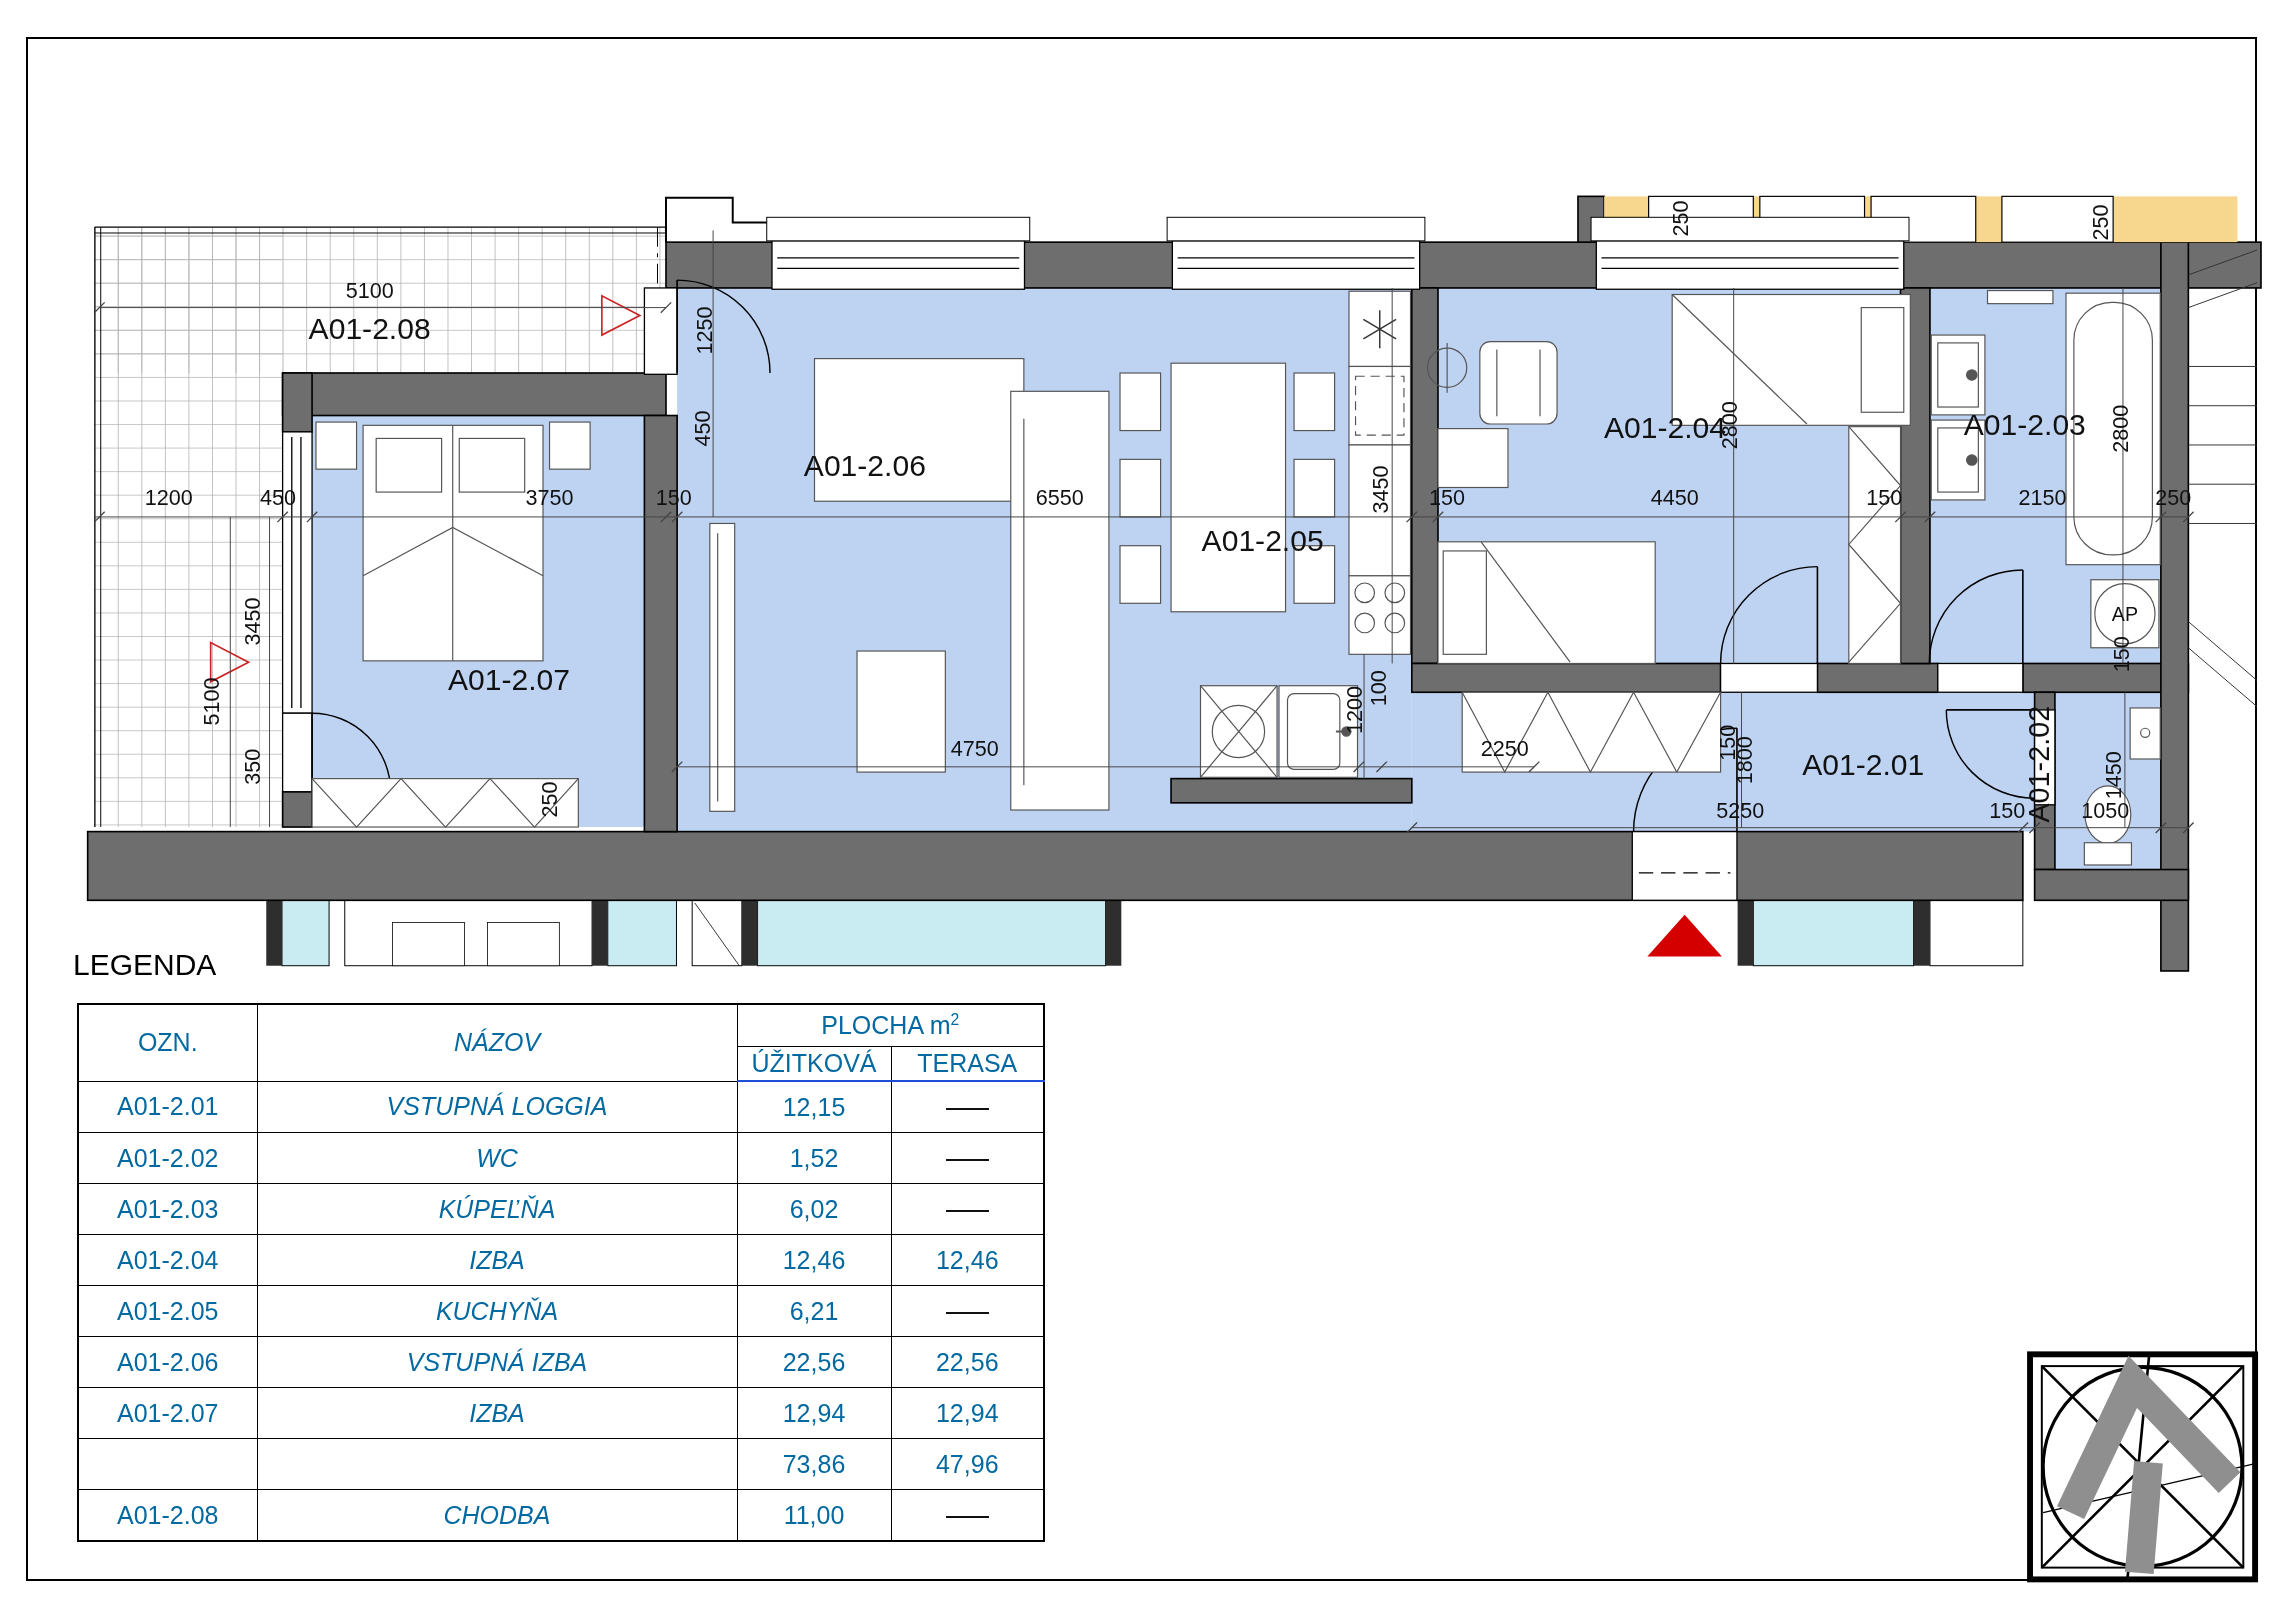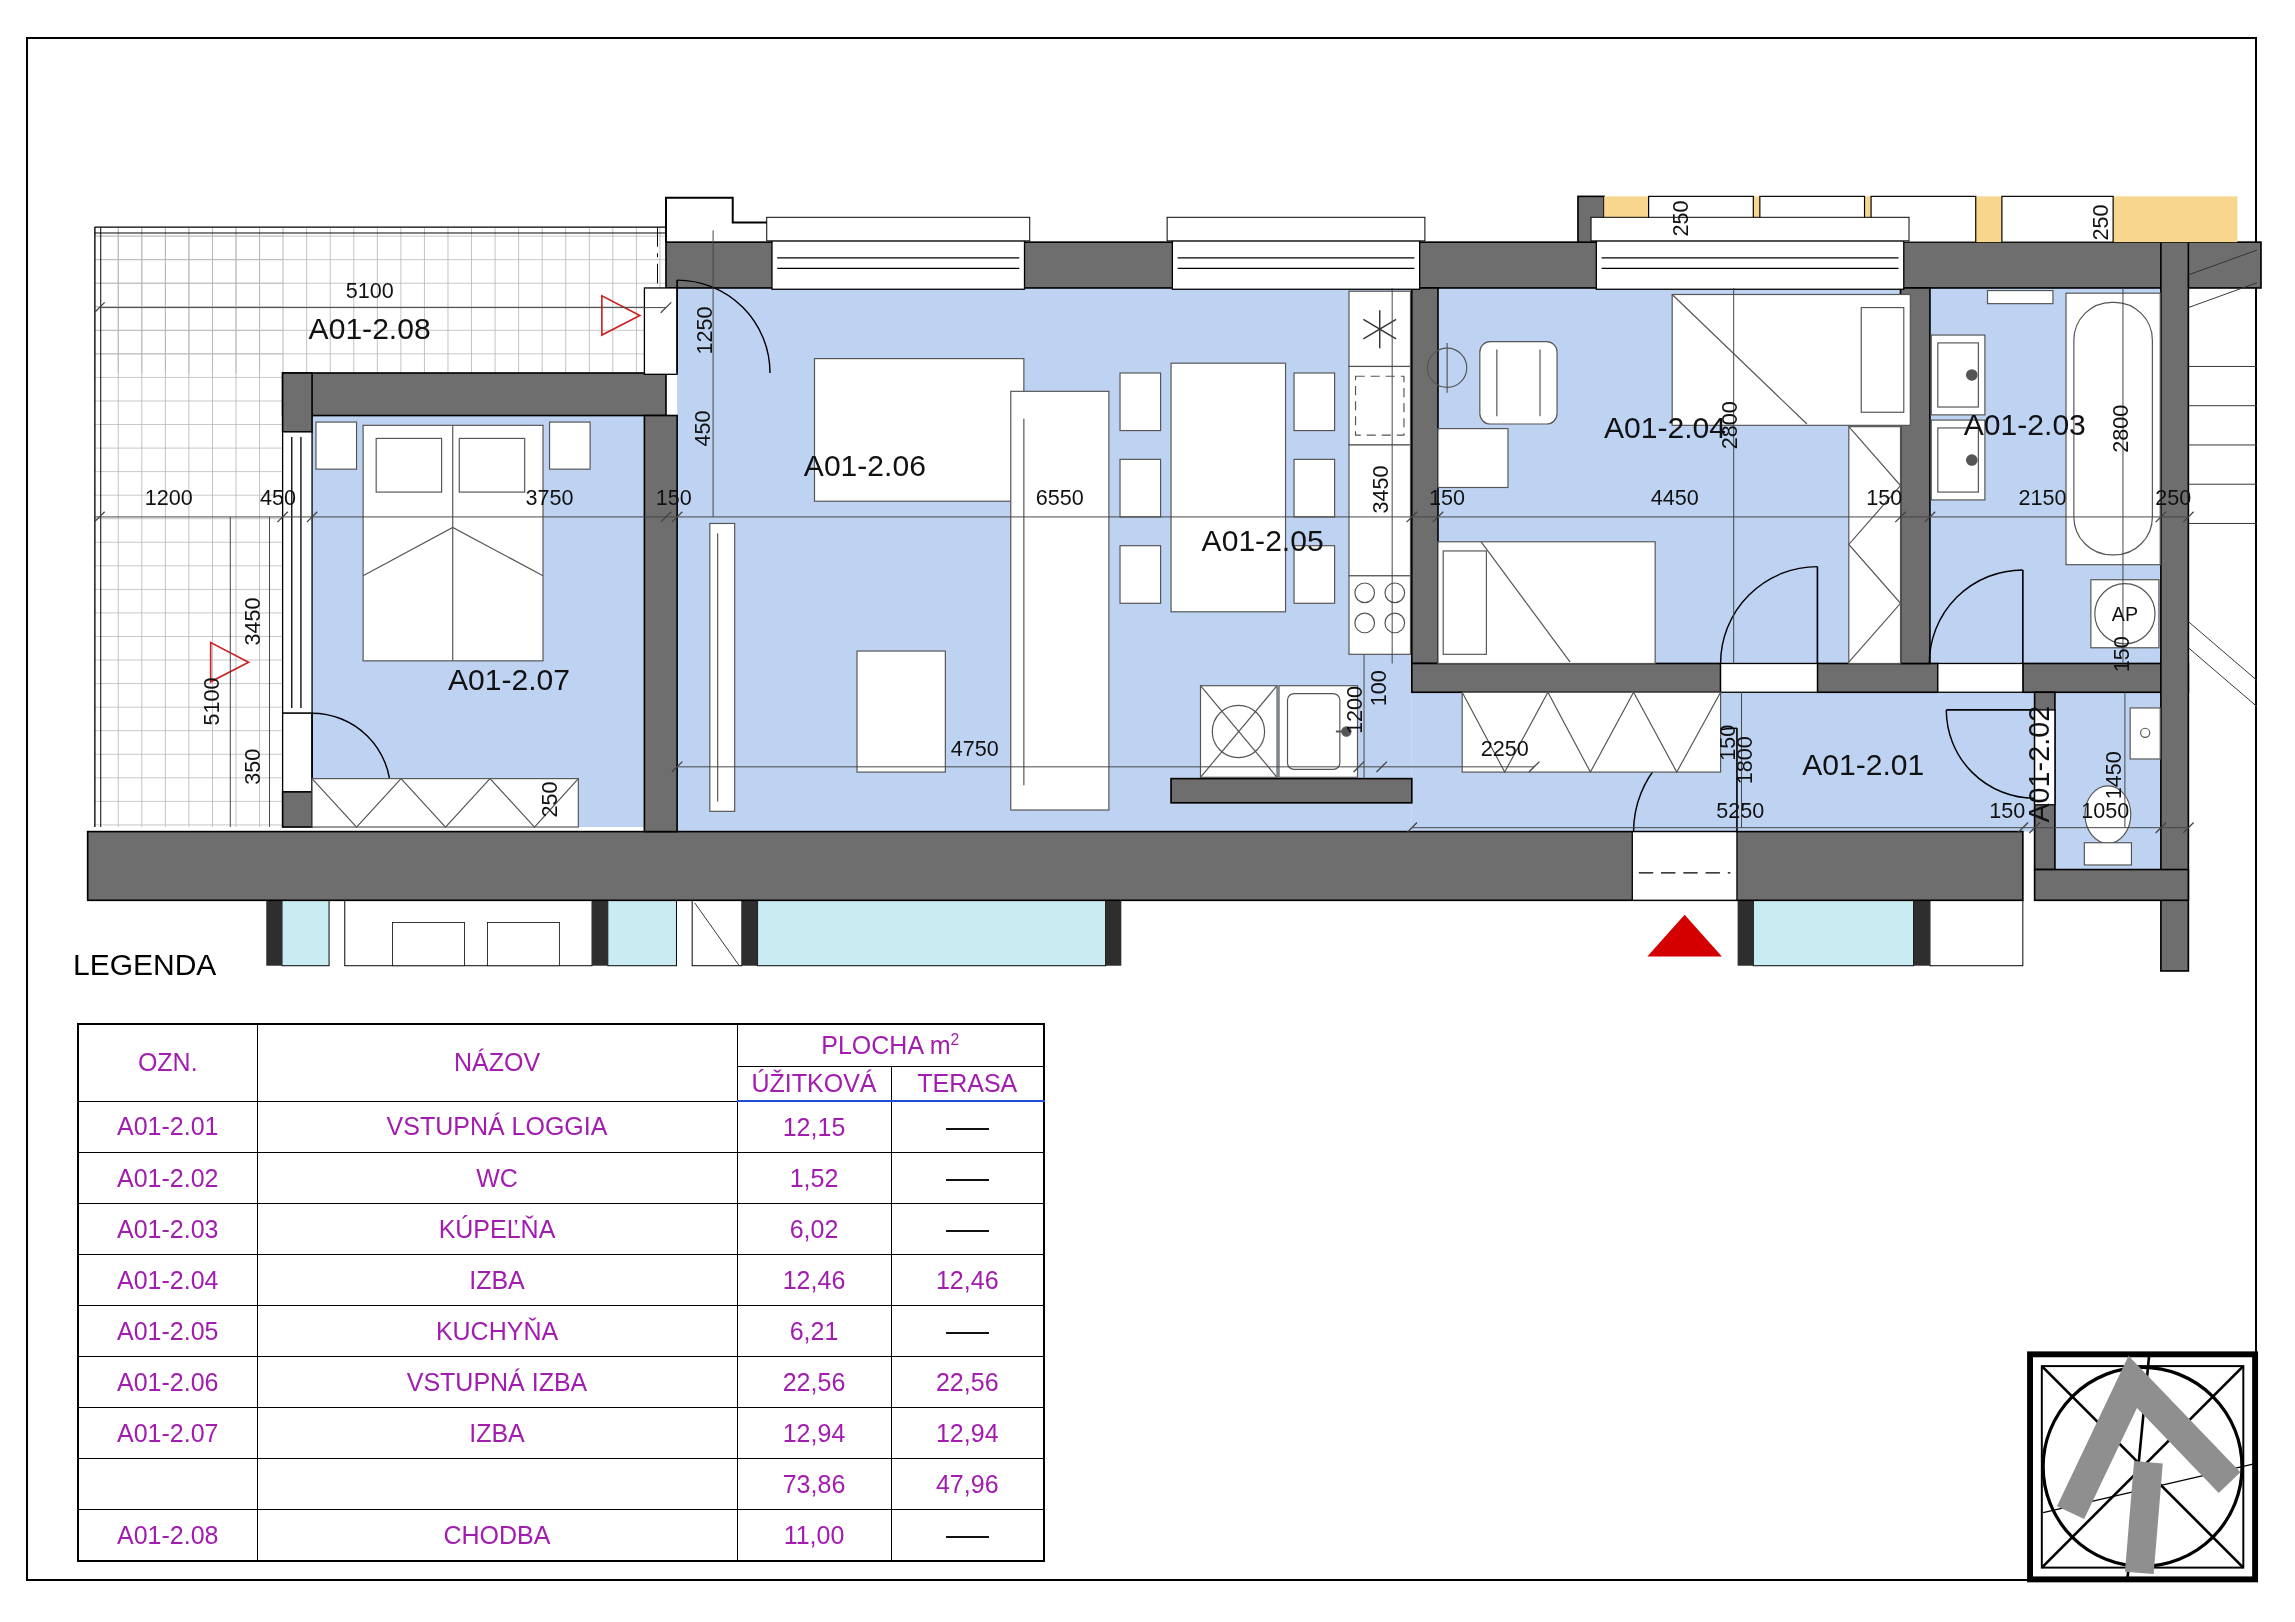--- a/index.html
+++ b/index.html
@@ -8,29 +8,29 @@
   .frame{position:absolute;left:26px;top:37px;width:2231px;height:1544px;
          border:2px solid #000;box-sizing:border-box;}
   .titlebar{position:absolute;left:26px;top:37px;width:2231px;height:80px;
             border-bottom:2px solid #000;box-sizing:border-box;}
   .title{position:absolute;left:49px;top:18.3px;font-size:39px;color:#000;
          letter-spacing:0.7px;white-space:nowrap;}
   svg{position:absolute;left:0;top:0;}
   svg text{font-family:"Liberation Sans",sans-serif;fill:#111;}
   .legend-heading{position:absolute;left:73px;top:948px;font-size:30px;color:#000;}
   table.legend{position:absolute;left:77px;top:1003px;border-collapse:collapse;
-               table-layout:fixed;width:966px;font-size:25px;color:#a21caf;margin-top:20px;}
+               table-layout:fixed;width:966px;font-size:25px;color:#0369a1;}
   table.legend th, table.legend td{border:1.3px solid #000;font-weight:normal;
                padding:0;text-align:center;overflow:hidden;white-space:nowrap;}
   table.legend{border:2px solid #000;}
   table.legend thead tr.sub th{border-bottom:2px solid #1d4ed8;}
   table.legend thead th{height:41px;}
   table.legend thead tr.sub th{height:33px;}
   table.legend tbody td{height:50px;}
-  td.nazov, th.nazov{text-align:left;padding-left:18.3px;}
+  td.nazov, th.nazov{text-align:left;padding-left:18.3px;font-style:italic;}
   td.tbox{border:2.6px solid #000;}
   .dash{display:inline-block;width:43px;height:0;border-top:2px solid #111;vertical-align:middle;}
   sup{font-size:15.7px;}
 </style>
 </head>
 <body>
 
 <div class="sheet">
   <div class="frame"></div>
 

